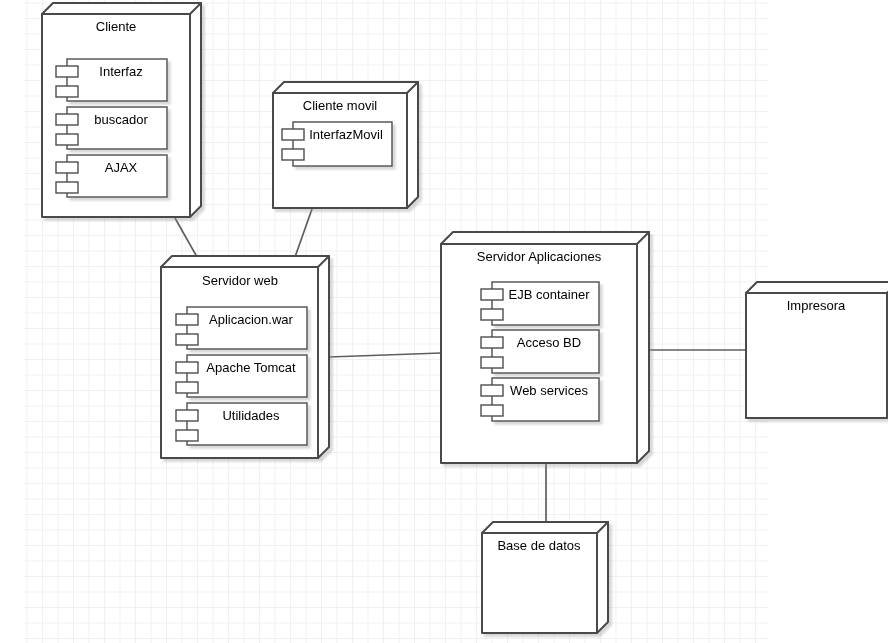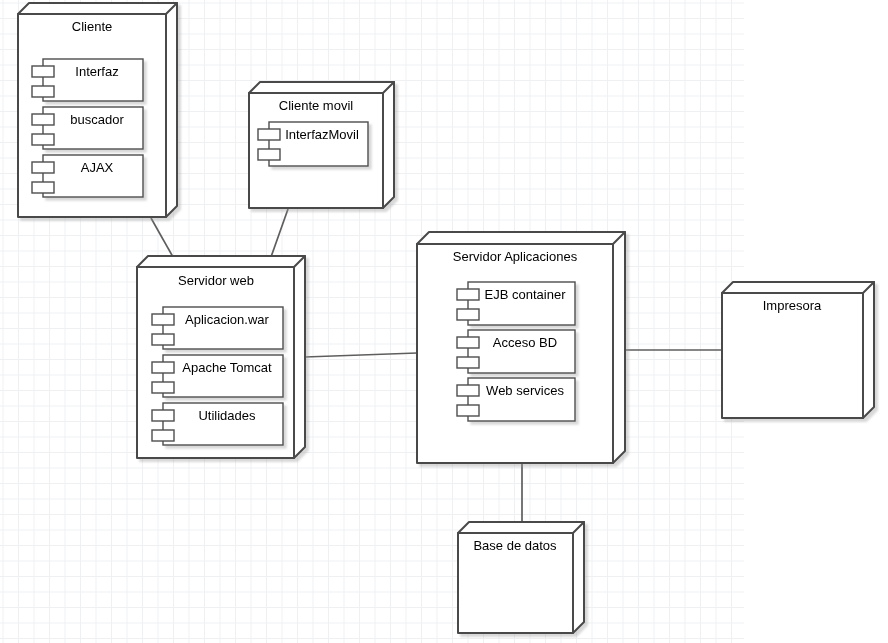--- a/index.html
+++ b/index.html
@@ -13,20 +13,21 @@
   .canvas {
     position: relative;
     width: 744px;
     height: 643px;
     background-color: #ffffff;
     background-image:
       linear-gradient(to right, #eef0f2 1px, transparent 1px),
       linear-gradient(to bottom, #eef0f2 1px, transparent 1px);
     background-size: 15.5px 15.5px;
     background-position: 2.5px 2.5px;
+    margin-left: 24px;
   }
   svg { position: absolute; top: 0; left: 0; }
   .nbody {
     fill: #ffffff;
     stroke: #4a4a4a;
     stroke-width: 2;
     stroke-linejoin: round;
     filter: url(#ds);
   }
   .nedge {

